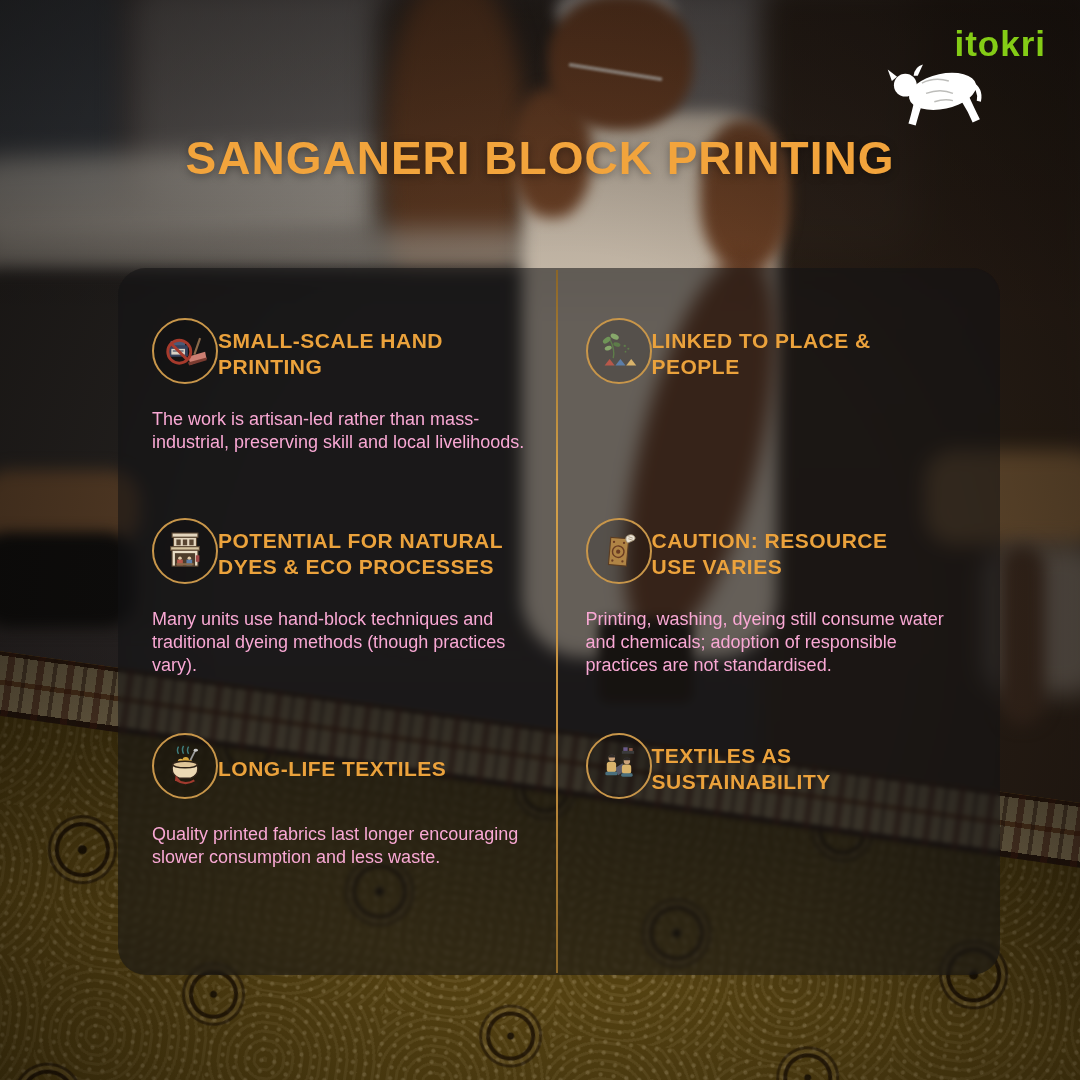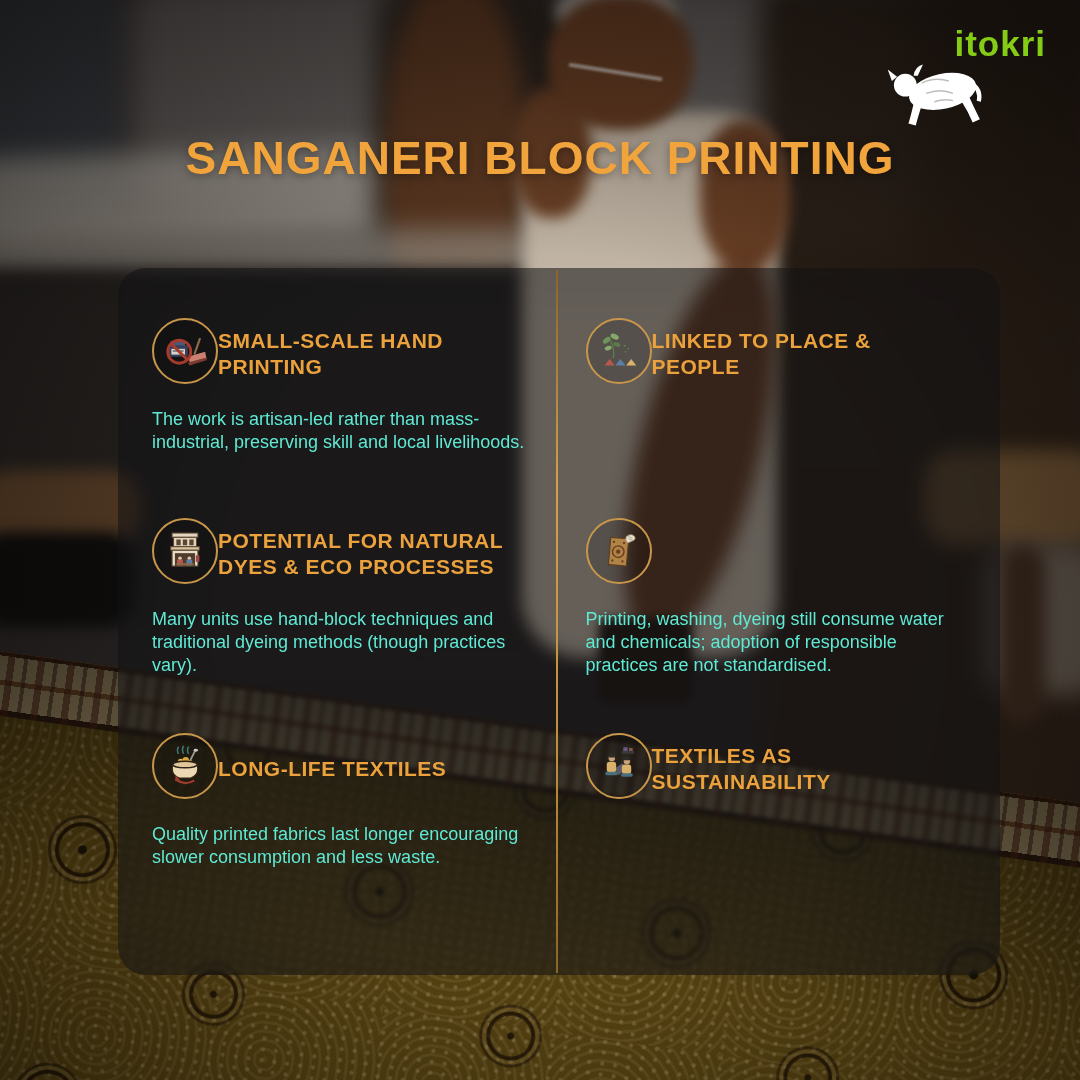--- a/index.html
+++ b/index.html
@@ -82,21 +82,21 @@
   .divider{position:absolute;left:438px;top:2px;bottom:2px;width:2px;
      background:linear-gradient(180deg,#8a6527,#d3a04a 30%,#c08b3c 70%,#8a6527);}
   .cards{position:absolute;inset:0;display:grid;grid-template-columns:1fr 1fr;
      grid-template-rows:200px 215px auto;column-gap:54px;padding:50px 35px 0 34px;box-sizing:border-box;}
   .cell-head{display:flex;align-items:center;}
   .icon-circle{flex:0 0 auto;width:62px;height:62px;border:2px solid #c8964a;border-radius:50%;
      display:flex;align-items:center;justify-content:center;background:rgba(0,0,0,.15);}
   .icon-circle svg{width:46px;height:46px;}
   .cell-title{margin:6px 0 0 0;font-family:"Liberation Sans",sans-serif;font-weight:bold;
      font-size:21px;line-height:26px;letter-spacing:.5px;color:#eba23c;white-space:pre-line;}
-  .cell-body{margin:24px 0 0 0;font-size:18px;line-height:23px;color:#5eead4;max-width:392px;}
+  .cell-body{margin:24px 0 0 0;font-size:18px;line-height:23px;color:#f9a8d4;max-width:392px;}
 </style>
 </head>
 <body>
 
 <div class="stage">
 
   <div class="bg">
     <div class="bg-wall"></div>
     <div class="blob cloth-left"></div>
     <div class="blob window-left"></div>
@@ -229,20 +229,22 @@
                 <circle cx="31" cy="33" r="3" fill="#6a3c22"></circle>
                 <circle cx="24" cy="20" r="1.6" fill="#6a3c22"></circle>
                 <circle cx="38" cy="20" r="1.6" fill="#6a3c22"></circle>
                 <circle cx="24" cy="46" r="1.6" fill="#6a3c22"></circle>
                 <circle cx="38" cy="46" r="1.6" fill="#6a3c22"></circle>
               </g>
               <path d="M42,12 q6,-5 11,-1 q3,3 0,6 l-9,4 q-4,-4 -2,-9 z" fill="#ece4d6" stroke="#9a8a70" stroke-width="1.2"></path>
               <path d="M45,12 l6,2 M45,15 l6,2" stroke="#9a8a70" stroke-width="1"></path>
             </svg>
           </div>
+          <h3 class="cell-title">CAUTION: RESOURCE
+USE VARIES</h3>
         </div>
         <p class="cell-body">Printing, washing, dyeing still consume water and chemicals; adoption of responsible practices are not standardised.</p>
       </div>
 
       <div class="cell">
         <div class="cell-head">
           <div class="icon-circle">
             <svg viewBox="0 0 64 64">
               <path d="M23,5 q-3,5 0,10" stroke="#3f7d7d" fill="none" stroke-width="2"></path>
               <path d="M30,4 q-3,5 0,11" stroke="#3f7d7d" fill="none" stroke-width="2"></path>

